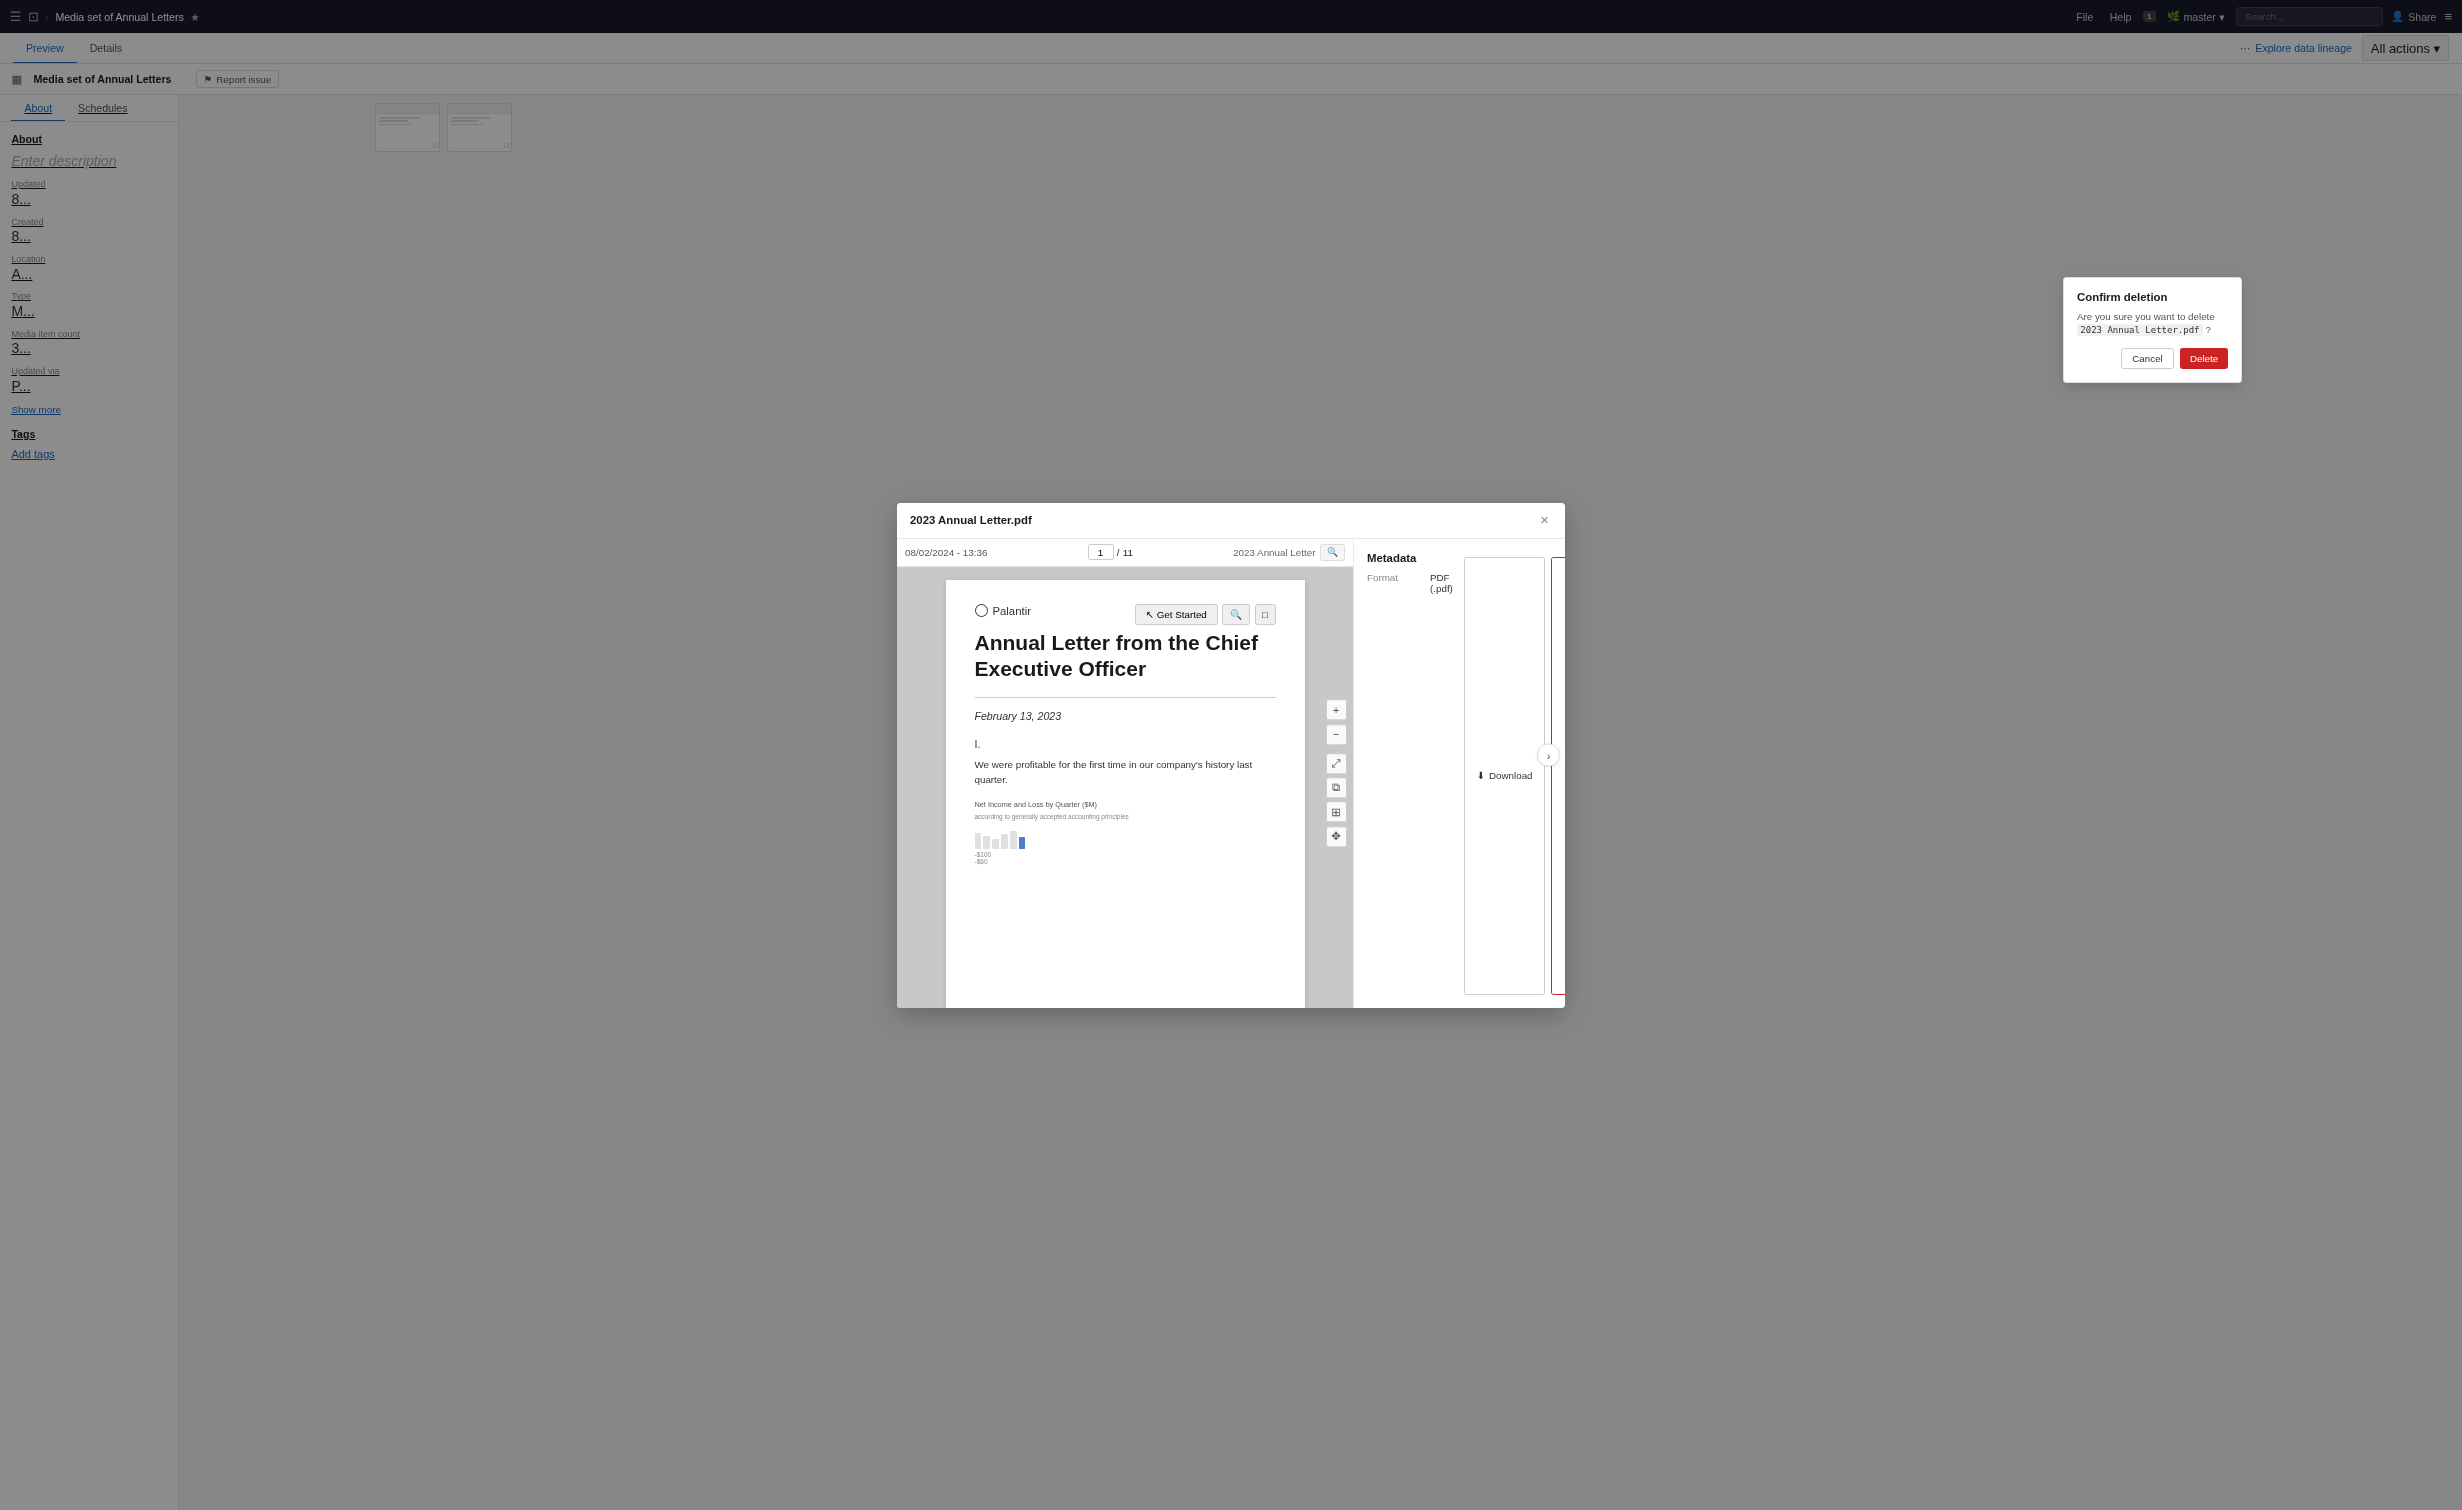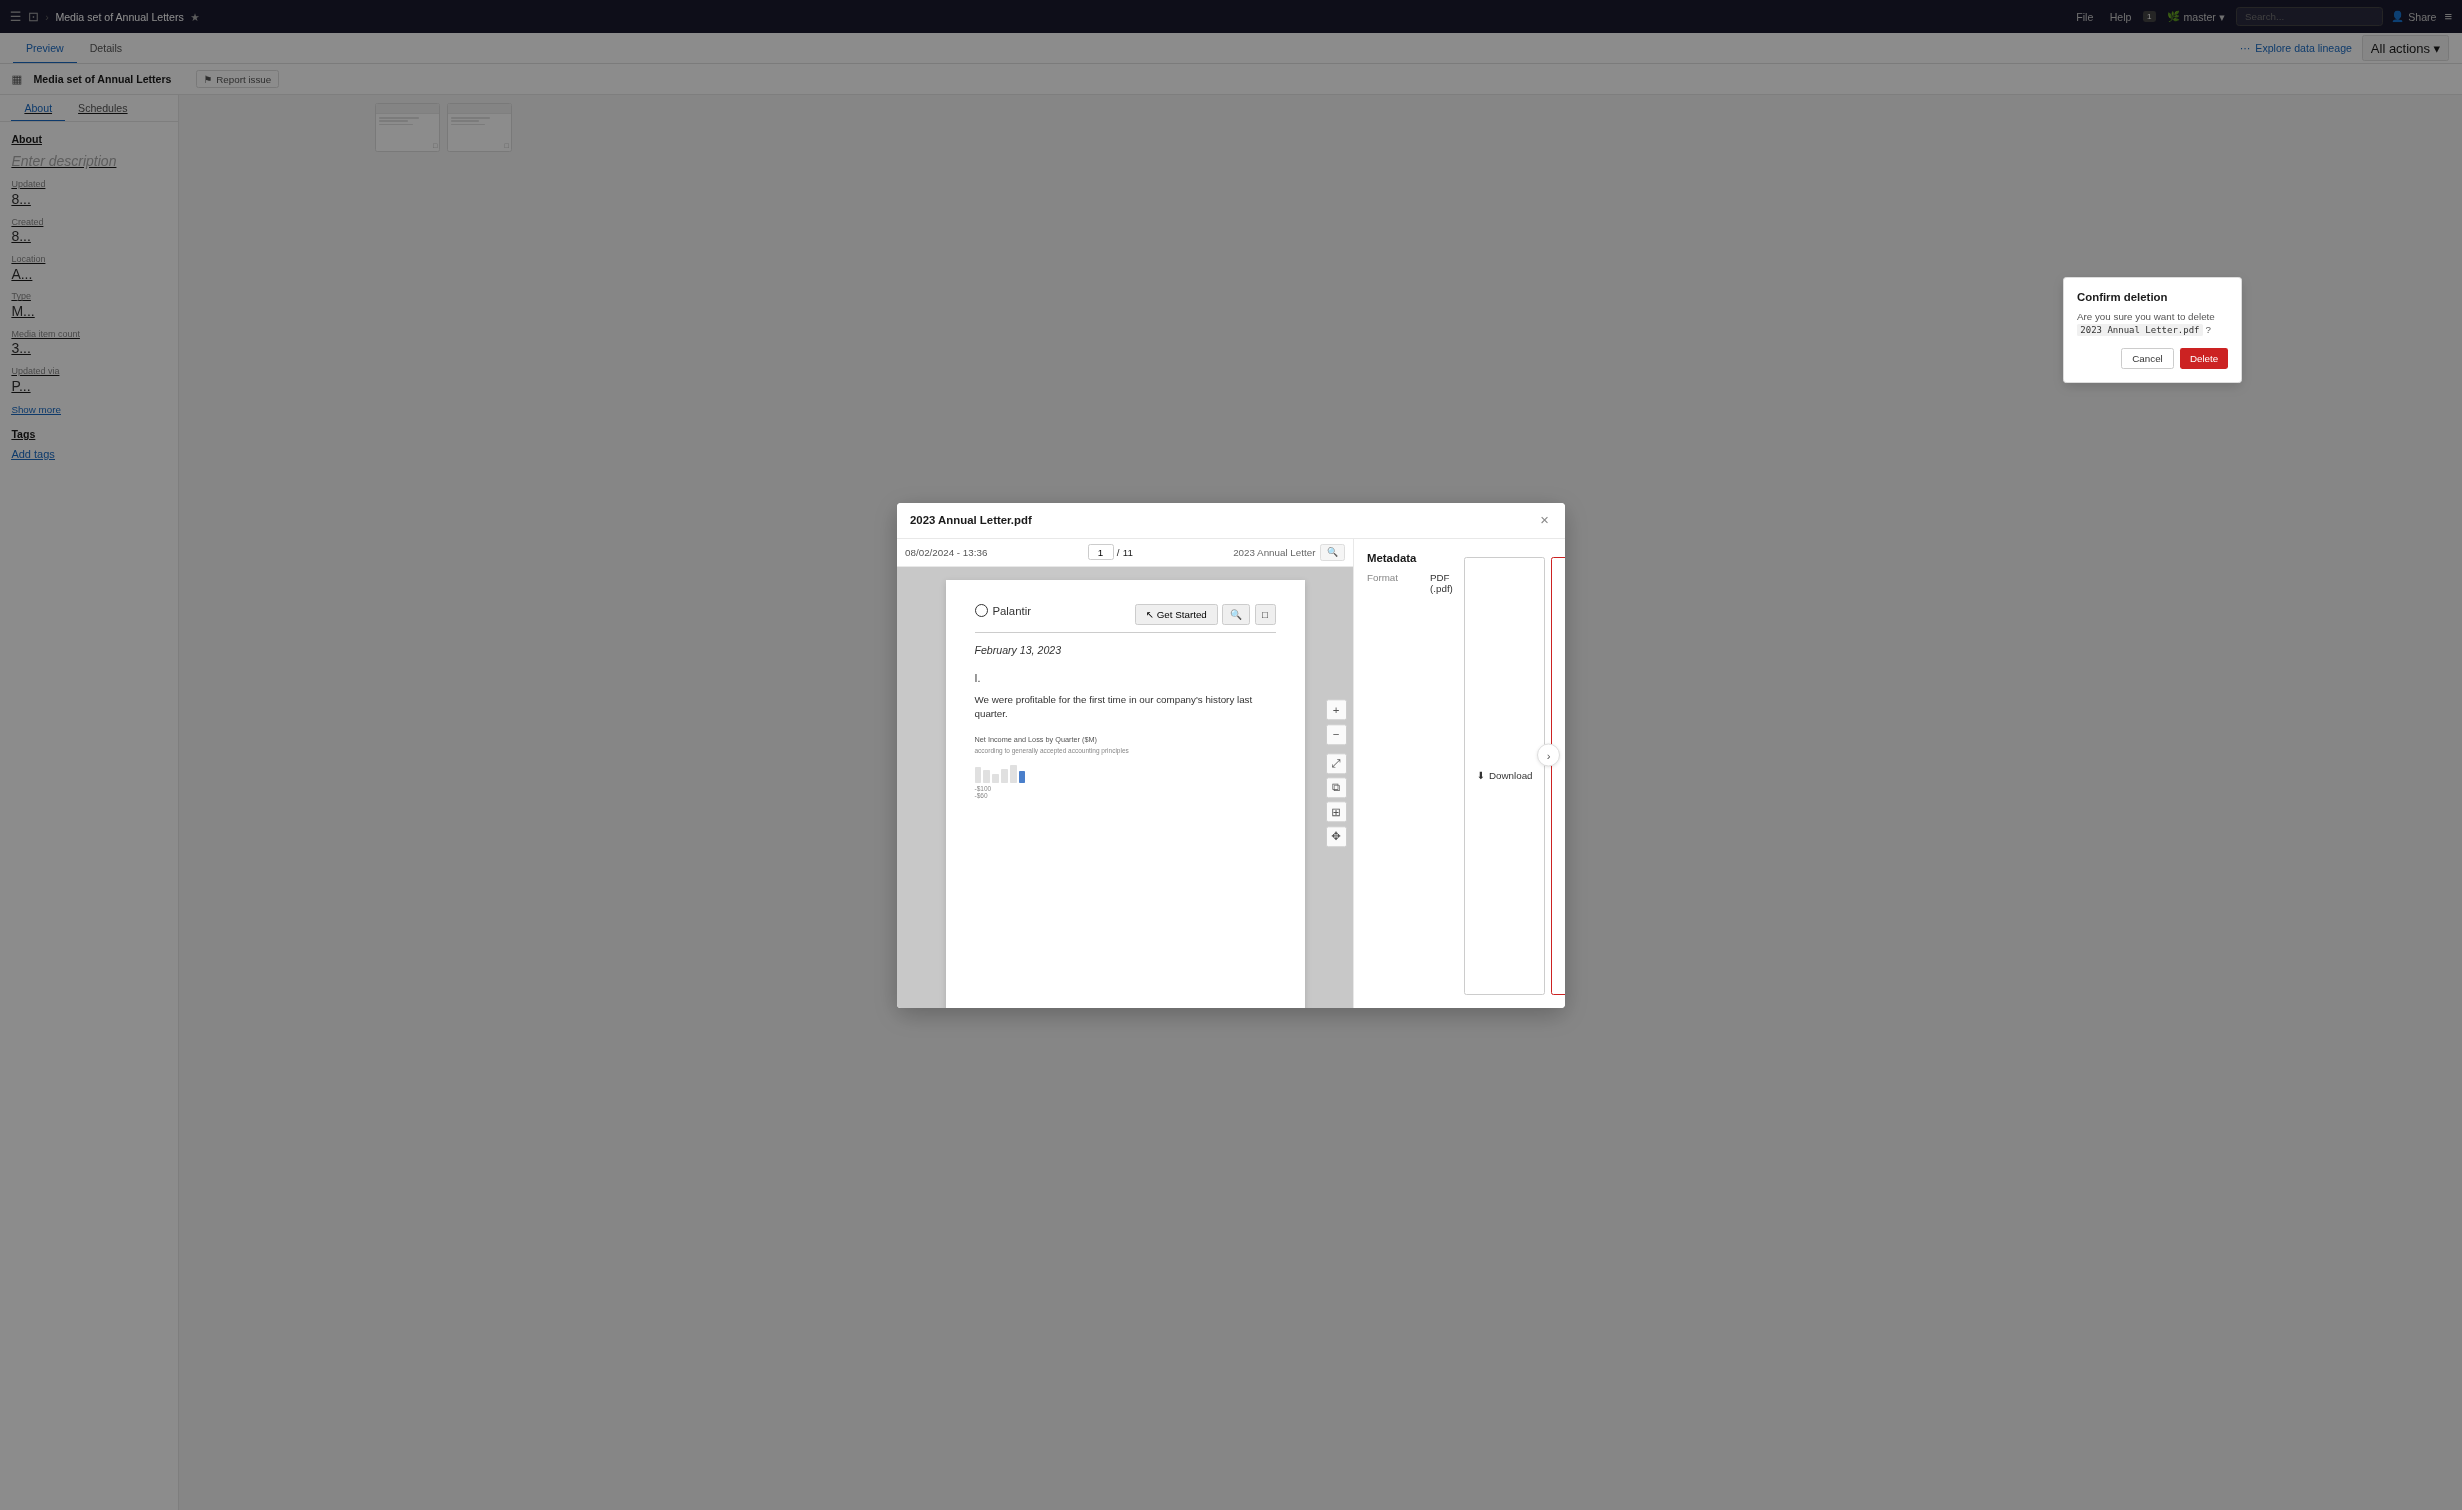--- a/index.html
+++ b/index.html
@@ -283,20 +283,21 @@
                   <button class="get-started-btn">↖ Get Started</button>
                   <button class="get-started-icon-btn">🔍</button>
                   <button class="get-started-icon-btn">□</button>
                 </div>
 
                 <div class="pdf-logo">
                   <div class="pdf-logo-circle"></div>
                   <span>Palantir</span>
                 </div>
 
+                <div class="pdf-heading">Annual Letter from the Chief Executive Officer</div>
 
                 <hr class="pdf-divider">
                 <div class="pdf-date">February 13, 2023</div>
 
                 <div class="pdf-section-num">I.</div>
                 <div class="pdf-body-text">We were profitable for the first time in our company's history last quarter.</div>
 
                 <div class="pdf-chart-area">
                   <div class="pdf-chart-label">Net Income and Loss by Quarter ($M)</div>
                   <div class="pdf-chart-line">according to generally accepted accounting principles</div>

